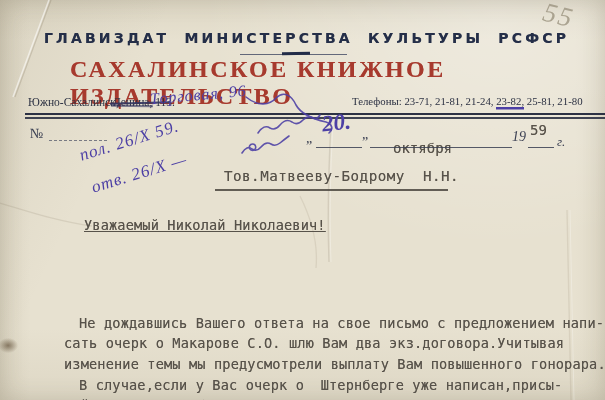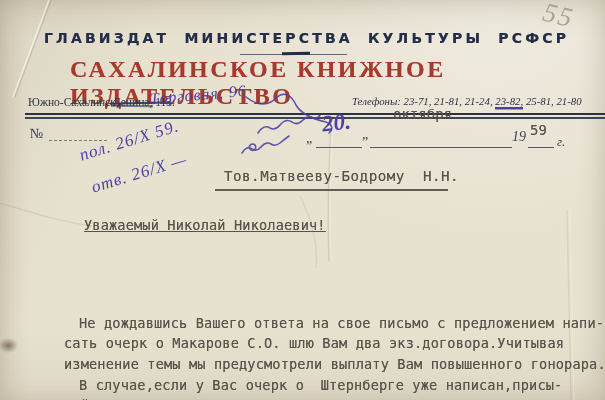--- a/index.html
+++ b/index.html
@@ -27,35 +27,35 @@
   .hdr1-ul-thick{left:282px;top:52px;width:28px;height:3px;background:#222c48;transform:rotate(-1.5deg);}
   .hdr2{left:70px;top:56px;font-weight:bold;font-size:24px;letter-spacing:2.4px;color:#a73a2e;
     text-shadow:0 0 .6px rgba(167,58,46,.55);}
   
   .city{left:28px;top:96px;font-size:11.5px;color:#2b3042;}
   .oldstreet{left:113px;top:96px;font-size:11.5px;color:#2b3042;}
   .strike1{left:110px;top:102px;width:60px;height:2px;background:#333660;transform:rotate(-1.5deg);opacity:.9;}
   .strike2{left:111px;top:105px;width:42px;height:1.5px;background:#333660;transform:rotate(1deg);opacity:.6;}
   .newstreet{left:150px;top:86px;font-style:italic;font-size:16px;color:#4c3fa5;
     transform:rotate(-5deg);letter-spacing:1px;white-space:nowrap;}
-  .phones{left:352px;top:95px;font-size:10.8px;color:#2b3042;white-space:nowrap;font-style:italic;}
+  .phones{left:352px;top:95px;font-size:10.8px;color:#2b3042;white-space:nowrap;}
   .phones .ink-ul{box-shadow:0 2.5px 0 #4c3fa5;}
   
   .rule{left:25px;top:113px;width:580px;}
   .rule .r1{height:2px;background:#2c3144;}
   .rule .r2{height:2px;background:#2c3144;margin-top:2px;opacity:.9;}
   
   .numsign{left:30px;top:126px;font-size:14px;color:#3a3f52;}
   .numdash{left:49px;top:140px;width:58px;border-bottom:1.5px dashed #55596b;opacity:.75;}
   .q1{left:306px;top:131px;font-size:14px;color:#3a3f52;}
   .q2{left:362px;top:127px;font-size:14px;color:#3a3f52;}
   .dayline{left:316px;top:147px;width:46px;height:1.2px;background:#3a3f52;opacity:.85;}
   .day{left:322px;top:110px;font-style:italic;font-weight:bold;font-size:23px;color:#4c3fa5;
     transform:rotate(-6deg);}
-  .month{left:393px;top:106px;text-align:center;}
+  .month{left:393px;top:140px;text-align:center;}
   .monthline{left:370px;top:147px;width:142px;height:1.2px;background:#3a3f52;opacity:.85;}
   .yprefix{left:512px;top:129px;font-style:italic;font-size:14px;color:#3a3f52;}
   .year{left:530px;top:122px;text-align:center;}
   .yearline{left:528px;top:147px;width:26px;height:1.2px;background:#3a3f52;opacity:.85;}
   .ysuffix{left:557px;top:134px;font-style:italic;font-size:13px;color:#3a3f52;}
   
   .anno{font-style:italic;font-size:17px;color:#4c3fa5;white-space:nowrap;
     transform:rotate(-17deg);transform-origin:left center;letter-spacing:1px;}
   .anno1{left:80px;top:146px;}
   .anno2{left:92px;top:178px;}

